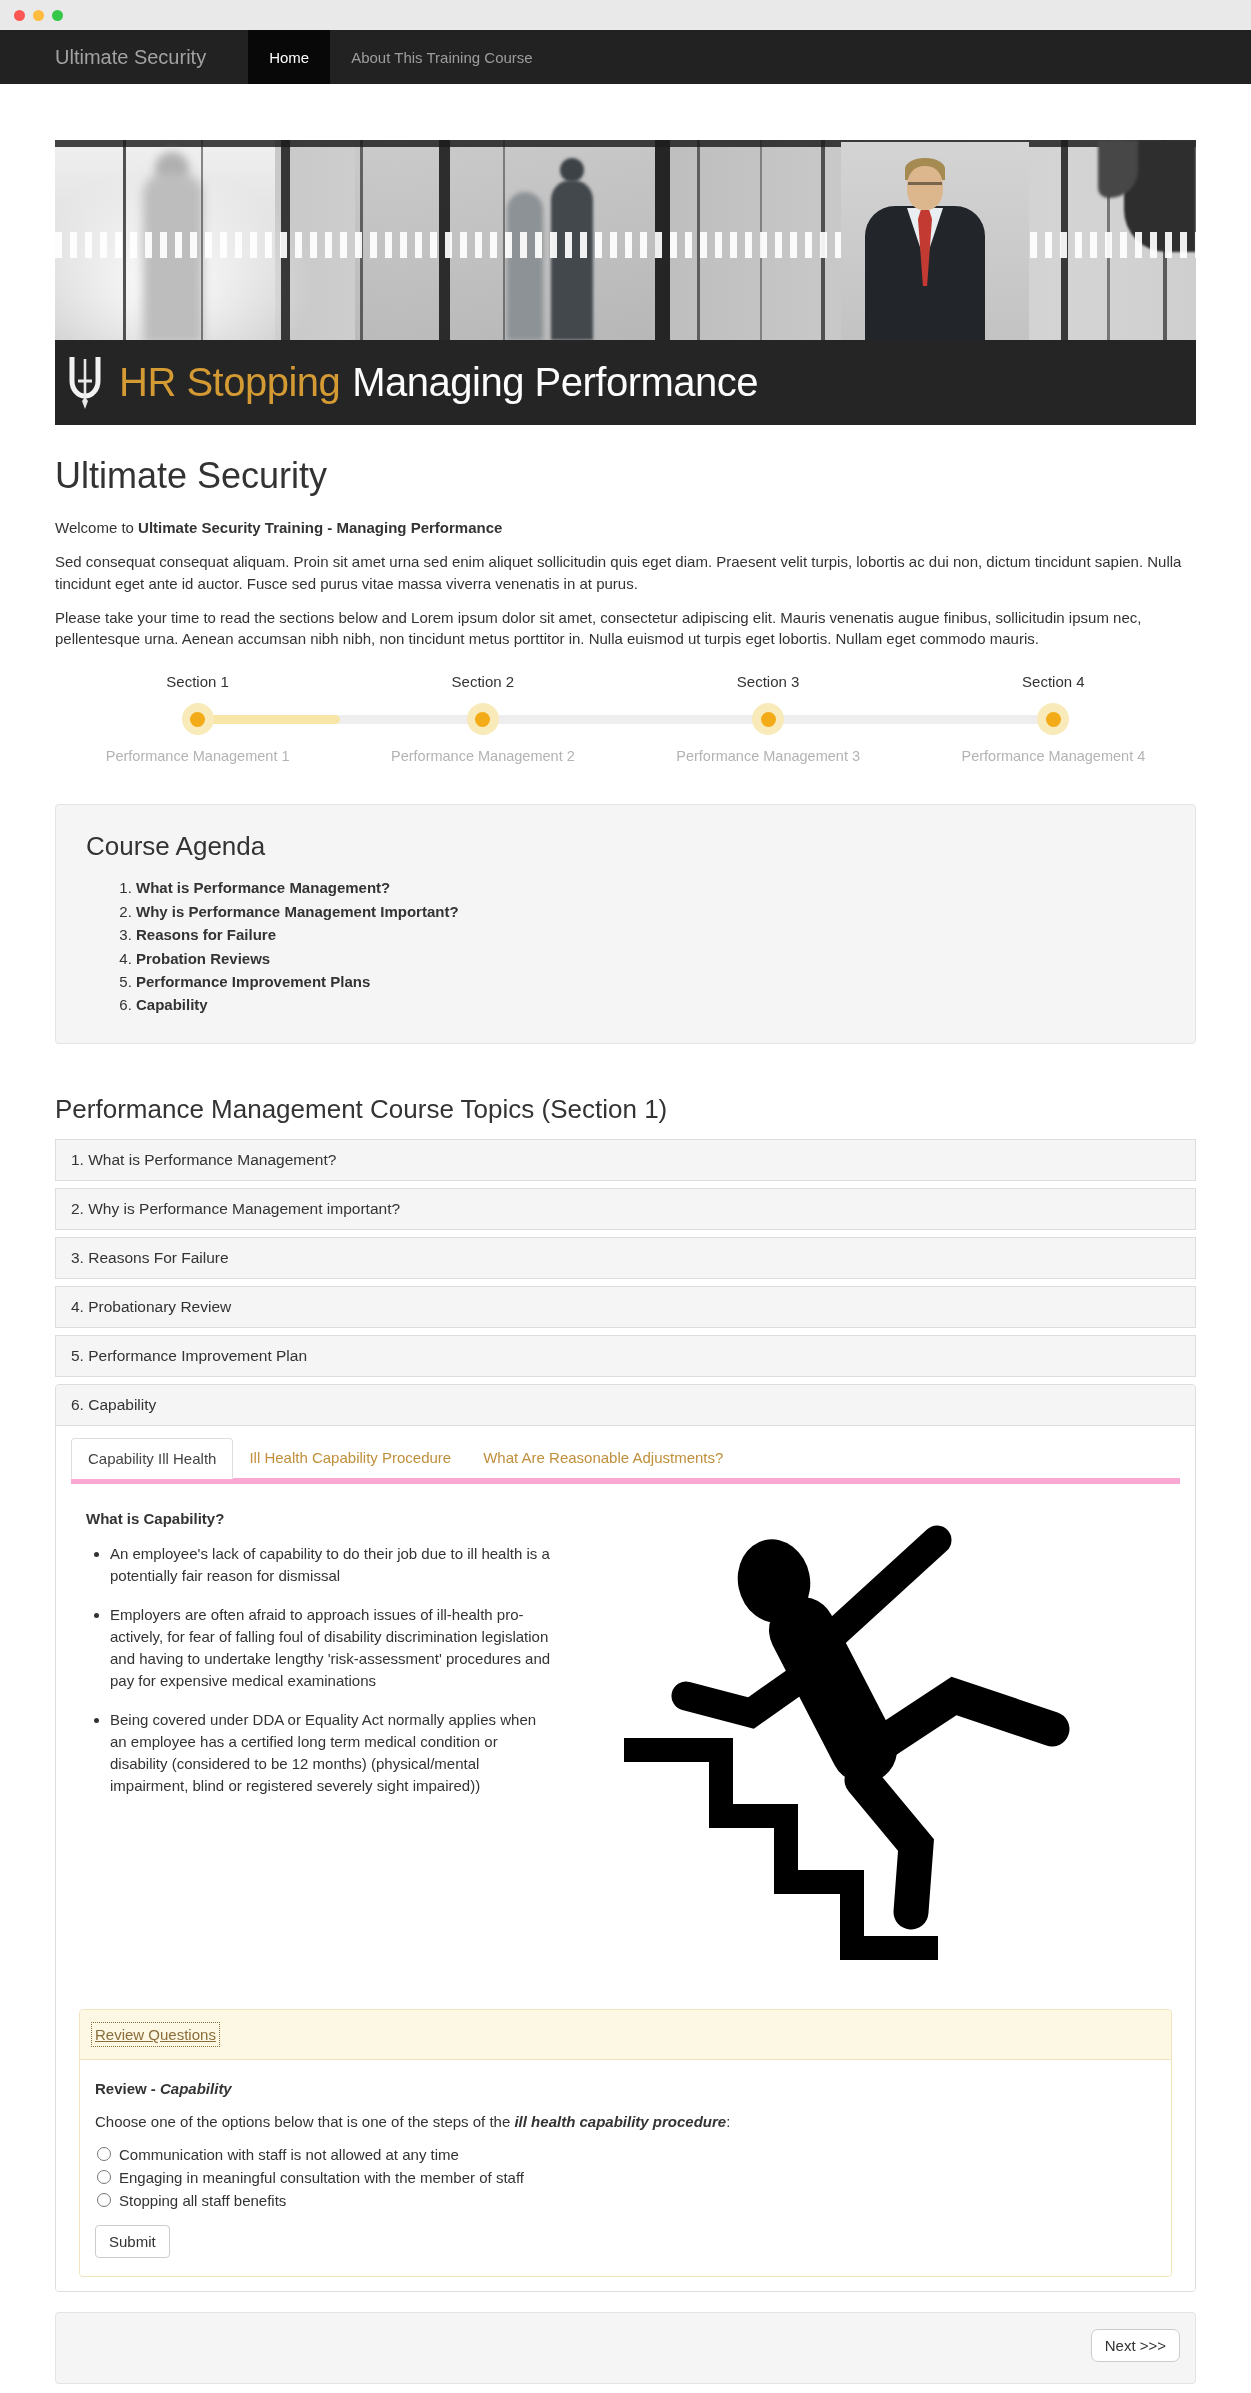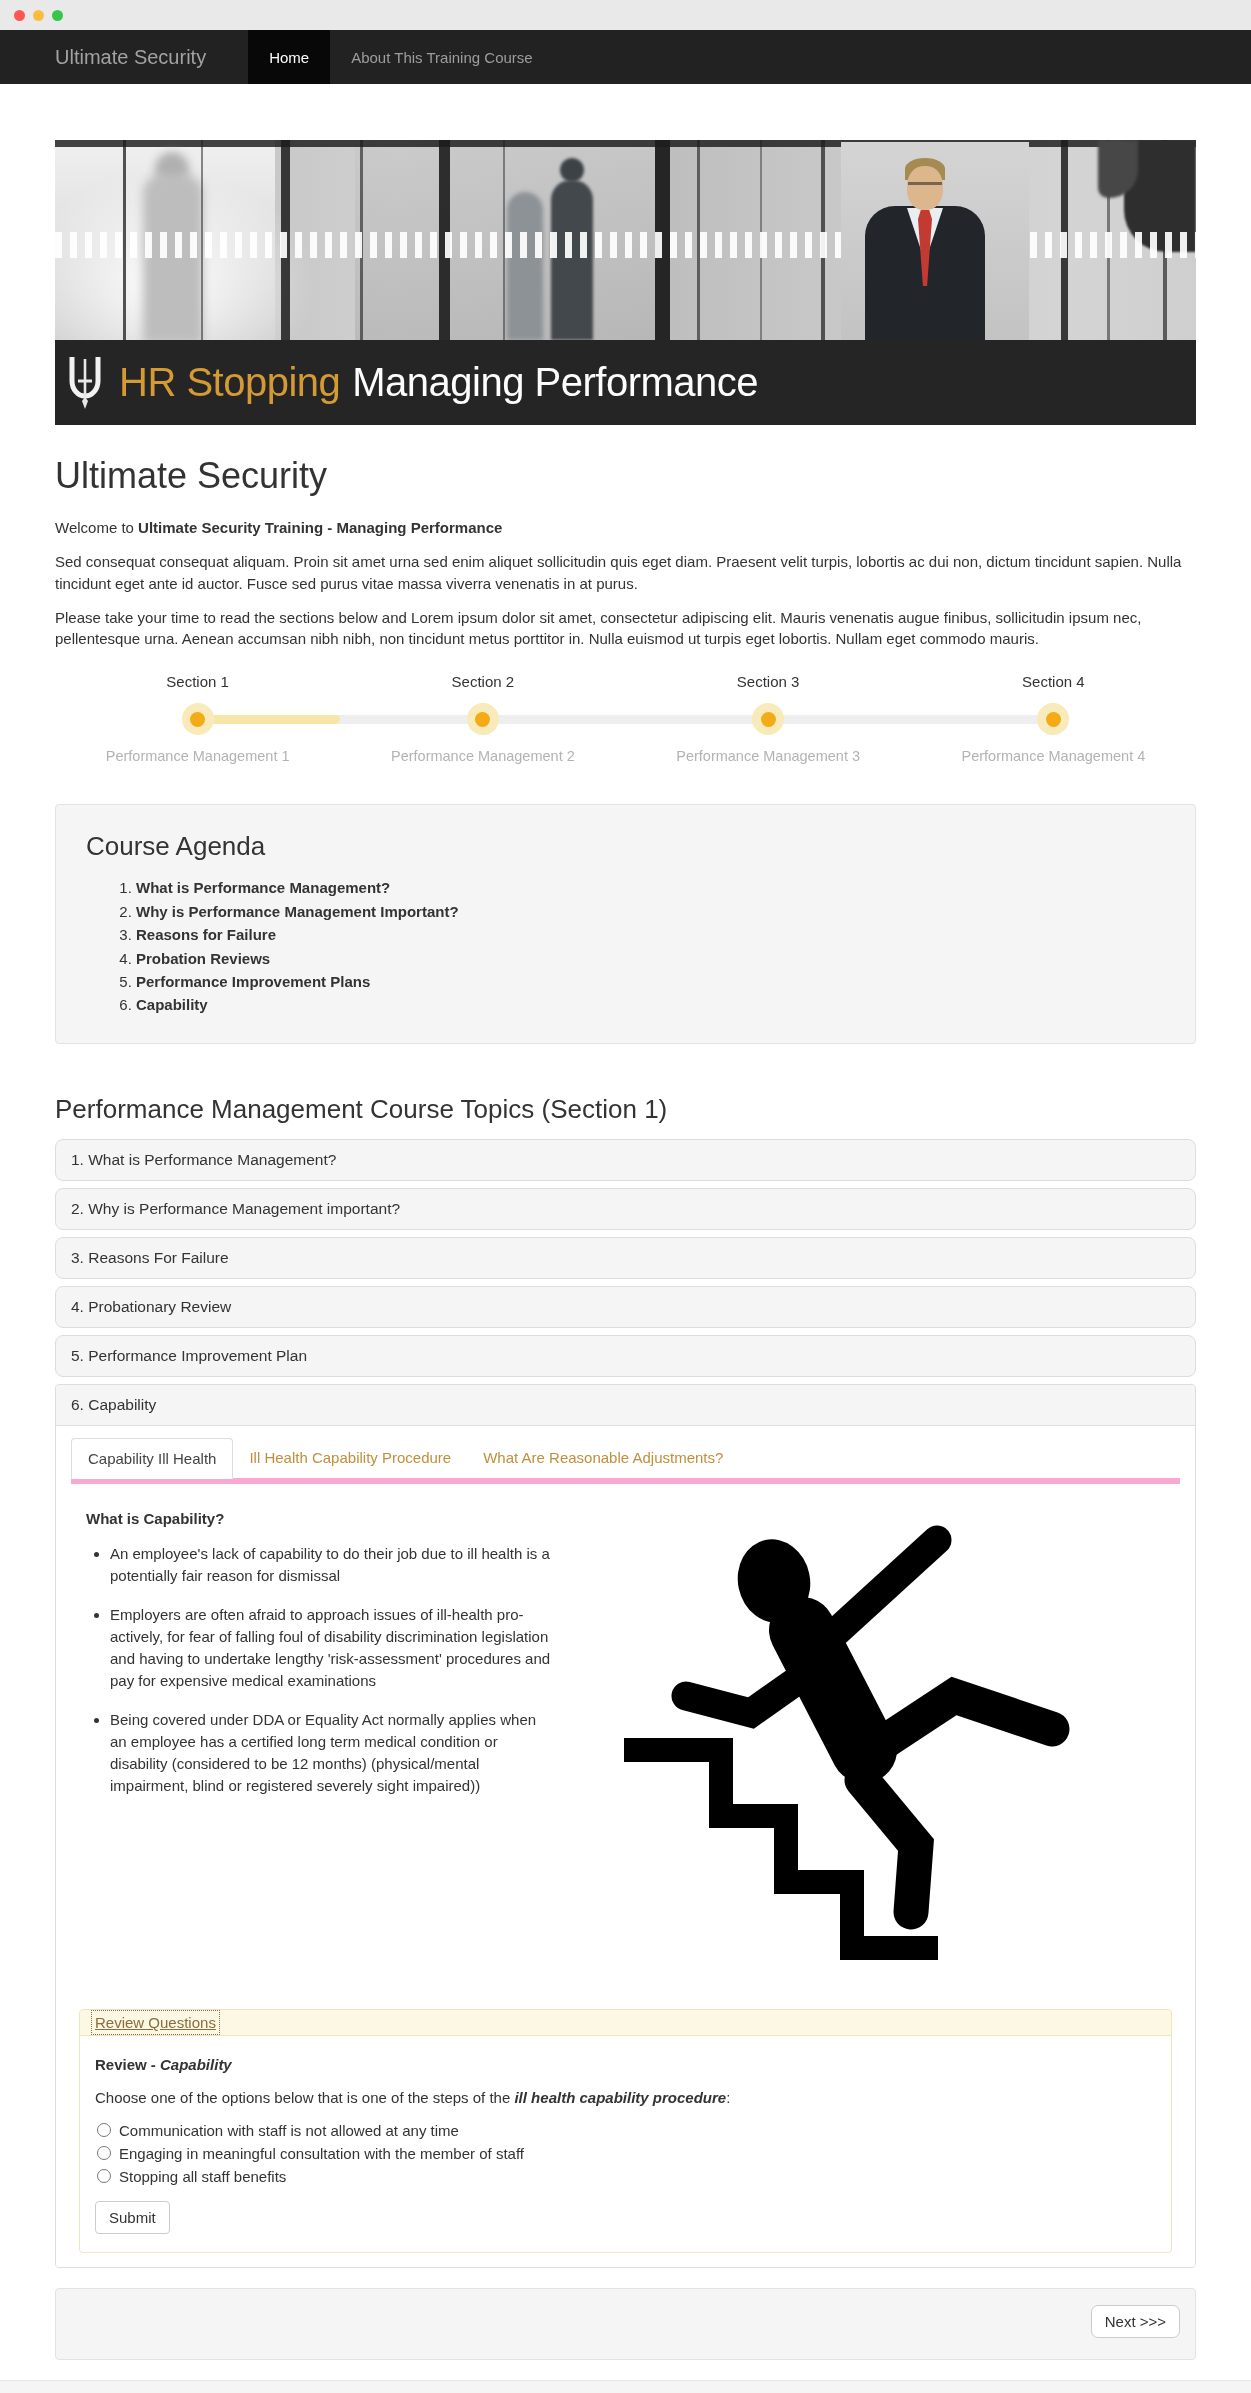--- a/index.html
+++ b/index.html
@@ -79,21 +79,21 @@
   .step-bottom { font-size:14.5px; color:#b3b3b3; margin-top:12px; }
 
   
   .agenda { background:#f5f5f5; border:1px solid #e3e3e3; border-radius:4px; padding:26px 30px 26px; margin-bottom:50px; }
   .agenda h2 { font-size:26px; font-weight:400; margin:0 0 14px; }
   .agenda ol { margin:0; padding-left:50px; line-height:1.56; }
   .agenda li span { font-weight:bold; }
 
   
   h2.topics-h2 { font-size:26px; font-weight:400; margin:0 0 14px; }
-  .acc-item { background:#f5f5f5; border:1px solid #ddd; border-radius:8px; padding:11px 15px;
+  .acc-item { background:#f5f5f5; border:1px solid #ddd; border-radius:0; padding:11px 15px;
     font-size:15.5px; color:#333; margin-bottom:7px; cursor:pointer; }
   .panel6 { border:1px solid #ddd; border-radius:4px; overflow:hidden; }
   .panel6-header { background:#f5f5f5; padding:11px 15px; font-size:15.5px; border-bottom:1px solid #ddd; cursor:pointer; }
   .panel6-body { background:#fff; padding:6px 15px 10px; }
 
   
   .tabs { display:flex; border-bottom:6px solid #f9a8d4; margin-top:6px; }
   .tab { padding:11px 16px; font-size:15px; cursor:pointer; }
   .tab.active { background:#fff; color:#444; border:1px solid #ddd; border-bottom:1px solid #fff;
     margin-bottom:-1px; border-radius:4px 4px 0 0; }
@@ -101,21 +101,21 @@
 
   .tab-body { display:flex; padding:14px 5px 0 15px; min-height:515px; }
   .tab-text { width:470px; padding-top:12px; }
   .cap-heading { font-weight:bold; margin:0 0 16px; }
   .tab-text ul { margin:0; padding-left:24px; }
   .tab-text li { margin-bottom:18px; line-height:1.45; }
   .tab-figure { flex:1; display:flex; justify-content:center; align-items:flex-start; }
 
   
   .review { border:1px solid #f0e3bd; border-radius:4px; margin:10px 8px 4px; }
-  .review-header { background:#fcf8e3; padding:4px 15px; border-bottom:1px solid #f0e3bd; border-radius:4px 4px 0 0; }
+  .review-header { background:#fcf8e3; padding:16px 15px; border-bottom:1px solid #f0e3bd; border-radius:4px 4px 0 0; }
   .review-link { color:#8a6d3b; text-decoration:underline; outline:1px dotted #8a6d3b; outline-offset:3px; cursor:pointer; }
   .review-body { background:#fff; padding:20px 15px 18px; border-radius:0 0 4px 4px; }
   .review-title { font-weight:bold; margin:0 0 16px; }
   .review-title .it { font-style:italic; }
   .review-q { margin:0 0 16px; }
   .review-q .bi { font-weight:bold; font-style:italic; }
   .radio-row { display:flex; align-items:center; margin-bottom:6px; font-size:15px; cursor:pointer; }
   .radio-row input { appearance:none; -webkit-appearance:none; width:14px; height:14px; border:1px solid #777;
     border-radius:50%; margin:0 8px 0 2px; background:#fff; }
   .btn { display:inline-block; background:#fff; border:1px solid #ccc; border-radius:4px;

